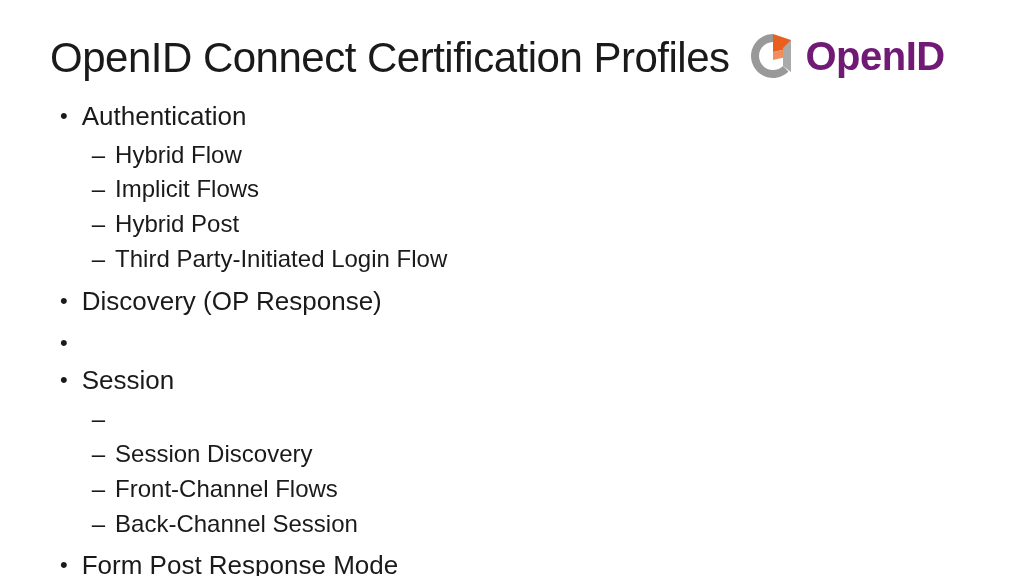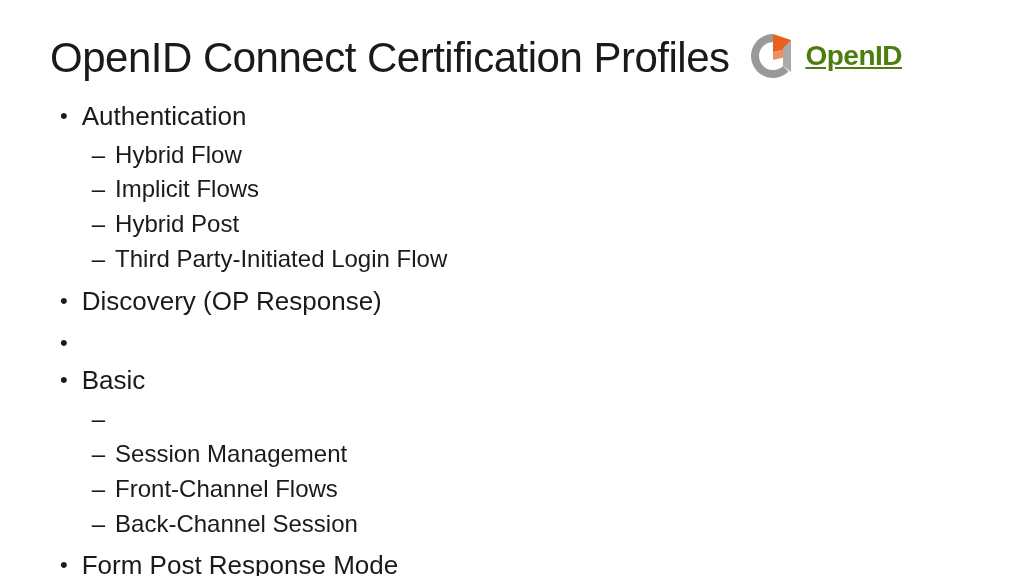--- a/index.html
+++ b/index.html
@@ -43,25 +43,24 @@
       margin-left: 18px;
     }
 
     .logo-icon {
       width: 52px;
       height: 52px;
       margin-right: 6px;
     }
 
     .logo-text {
-      font-size: 28px;
+      font-size: 40px;
       font-weight: 600;
-      color: #4d7c0f;
+      color: #701a75;
       letter-spacing: -0.5px;
-      text-decoration: underline;
     }
 
     .content {
       padding-left: 10px;
     }
 
     .bullet-list {
       list-style: none;
       font-size: 26px;
       line-height: 1.45;
@@ -155,28 +154,28 @@
         <span>Discovery (OP Response)</span>
       </li>
 
       <li>
         <span class="bullet-dot">•</span>
       </li>
 
       <li>
         <span class="bullet-dot">•</span>
         <div>
-          <span>Basic</span>
+          <span>Session</span>
           <ul class="sub-list">
             <li>
               <span class="dash">–</span>
             </li>
             <li>
               <span class="dash">–</span>
-              <span>Session Management</span>
+              <span>Session Discovery</span>
             </li>
             <li>
               <span class="dash">–</span>
               <span>Front-Channel Flows</span>
             </li>
             <li>
               <span class="dash">–</span>
               <span>Back-Channel Session</span>
             </li>
           </ul>

